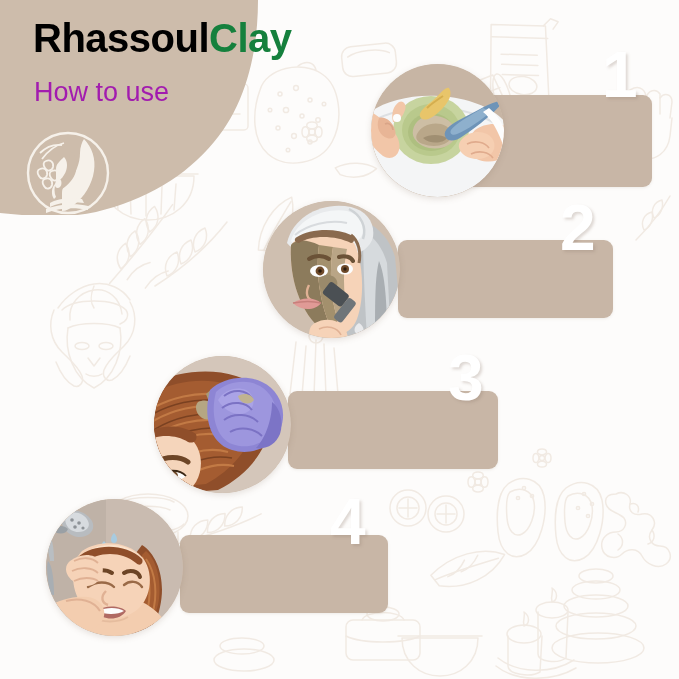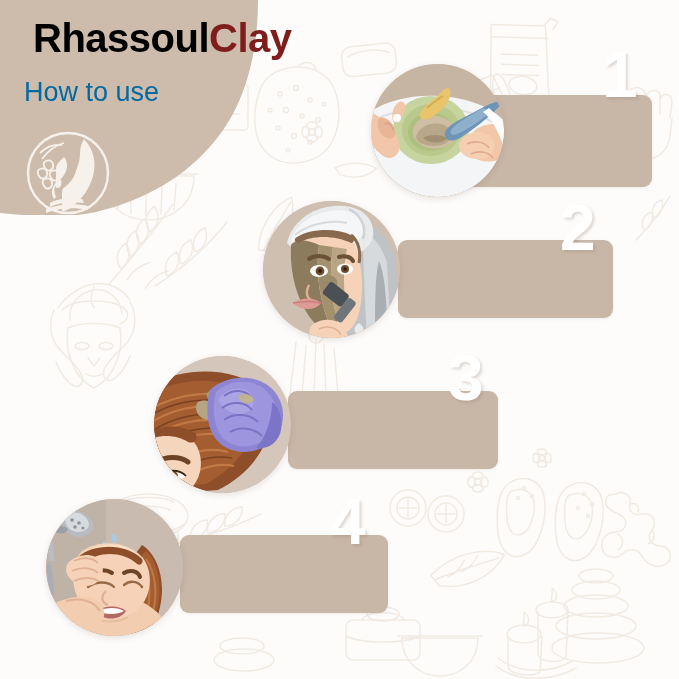--- a/index.html
+++ b/index.html
@@ -48,27 +48,27 @@
     position: absolute;
     left: 33px;
     top: 18px;
     font-size: 40px;
     font-weight: bold;
     letter-spacing: -0.5px;
     white-space: nowrap;
     line-height: 1;
   }
   .title .part-white { color: #000000; }
-  .title .part-beige { color: #7f1d1d; }
+  .title .part-beige { color: #15803d; }
   .subtitle {
     position: absolute;
-    left: 24px;
+    left: 34px;
     top: 79px;
     font-size: 27px;
-    color: #0369a1;
+    color: #a21caf;
     font-weight: normal;
     letter-spacing: 0px;
     line-height: 1;
   }
 
   
   .logo-badge {
     position: absolute;
     left: 26px;
     top: 131px;

